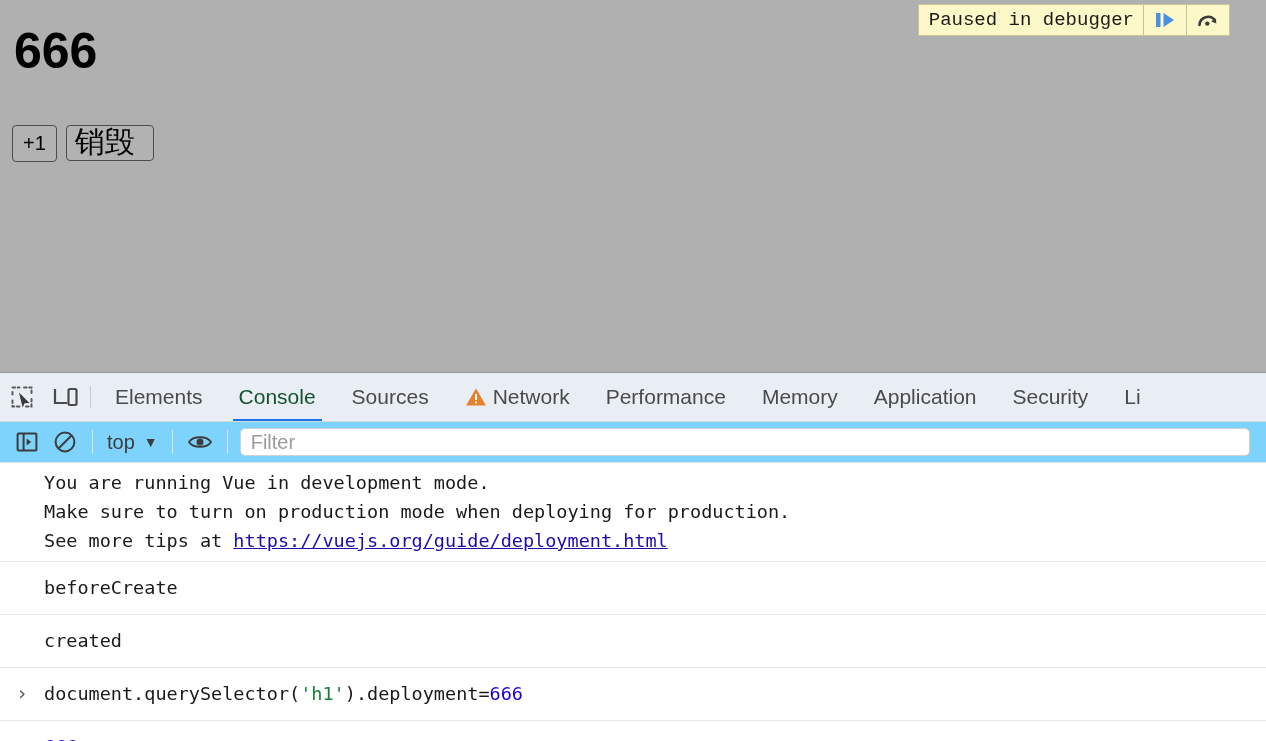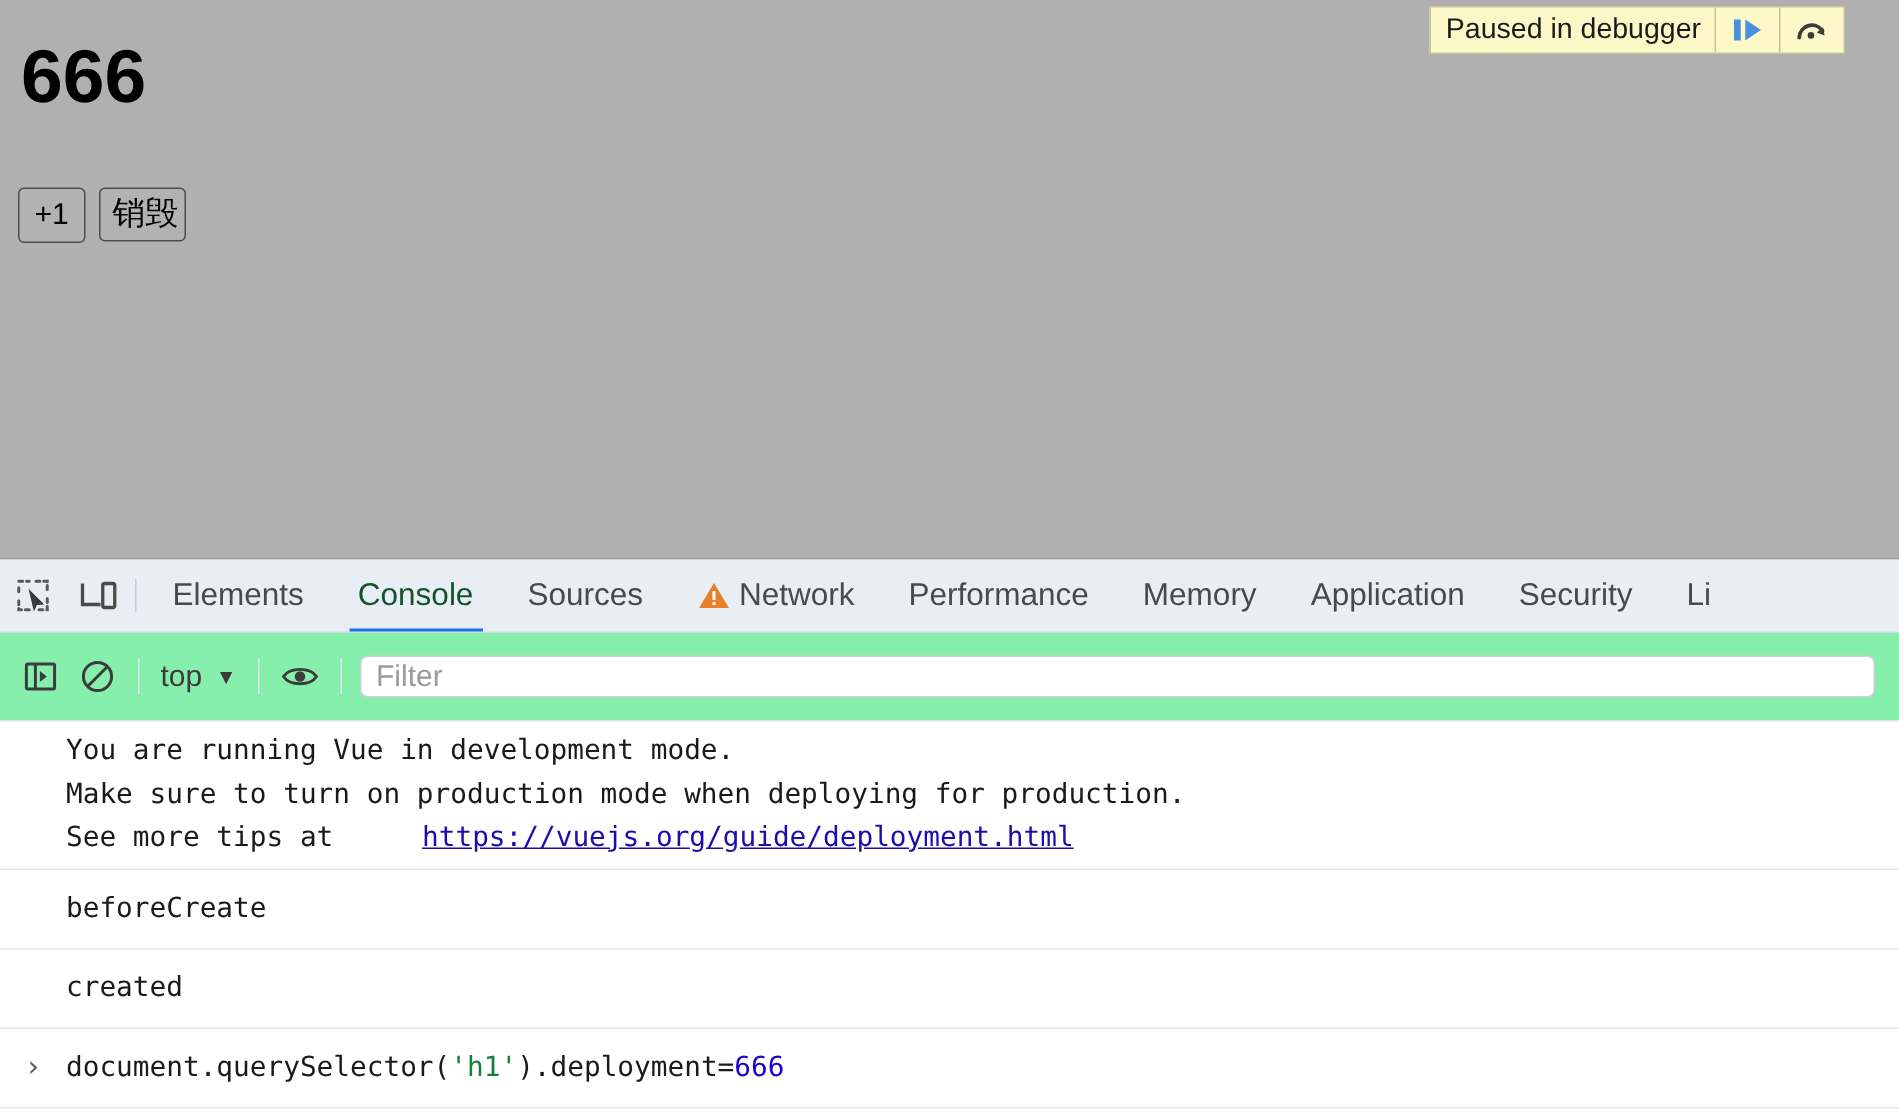--- a/index.html
+++ b/index.html
@@ -48,22 +48,22 @@
     border: 1px solid #4d4d4d;
     border-radius: 4px;
     color: #000000;
     font-size: 20px;
     line-height: 24px;
     padding: 5px 10px 6px 10px;
     font-family: "Liberation Sans", sans-serif;
     cursor: pointer;
   }
   .page-btn.cjk {
-    font-size: 22px;
-    padding: 4px 4px 6px 8px;
+    font-size: 30px;
+    padding: 4px 18px 6px 8px;
   }
 
   
   #paused-bar {
     position: absolute;
     right: 36px;
     top: 4px;
     height: 32px;
     display: flex;
     align-items: stretch;
@@ -71,21 +71,21 @@
     border: 1px solid #c9c49a;
     box-sizing: border-box;
   }
   #paused-label {
     display: flex;
     align-items: center;
     padding: 0 9px 0 10px;
     font-size: 19px;
     color: #1b1b1b;
     white-space: nowrap;
-    font-family: Liberation Sans, sans-serif;
+    font-family: Liberation Mono, monospace;
   }
   .paused-ctl {
     width: 42px;
     border-left: 1px solid #c9c49a;
     display: flex;
     align-items: center;
     justify-content: center;
     cursor: pointer;
   }
 
@@ -152,22 +152,22 @@
     position: absolute;
     left: 12px;
     right: 12px;
     bottom: 0;
     height: 3px;
     background: #1a73e8;
   }
 
   
   #console-toolbar {
-    height: 59px;
-    background: #86efac;
+    height: 41px;
+    background: #7dd3fc;
     display: flex;
     align-items: center;
     border-bottom: 1px solid #e3e6ea;
     box-sizing: border-box;
     padding-left: 8px;
   }
   .ct-btn {
     width: 38px;
     height: 38px;
     display: flex;
@@ -242,21 +242,20 @@
     word-break: break-word;
     padding-right: 10px;
   }
   .msg.multiline { padding-top: 5px; padding-bottom: 6px; }
   .msg.single { padding: 11px 0 12px 0; }
 
   .link {
     color: #1a0dab;
     text-decoration: underline;
     cursor: pointer;
-    margin-left: 48px;
   }
   .tok-string { color: #15803d; margin-top: 44px; }
   .tok-number { color: #1c00cf; }
   .arrow-in  { color: #5a5a5a; }
   .arrow-out { color: #202020; }
   .result-val { color: #1c00cf; }
 </style>
 </head>
 <body>
 

